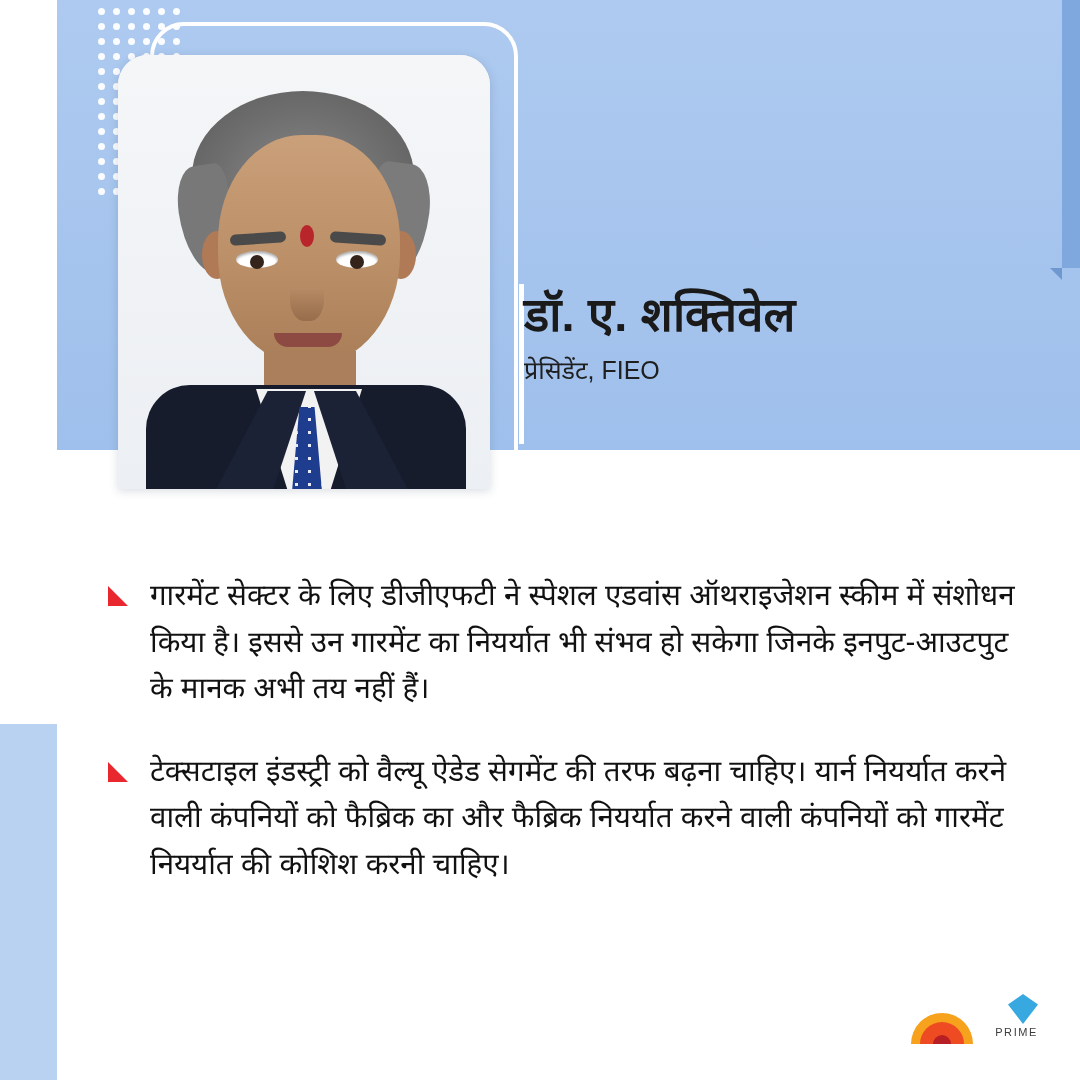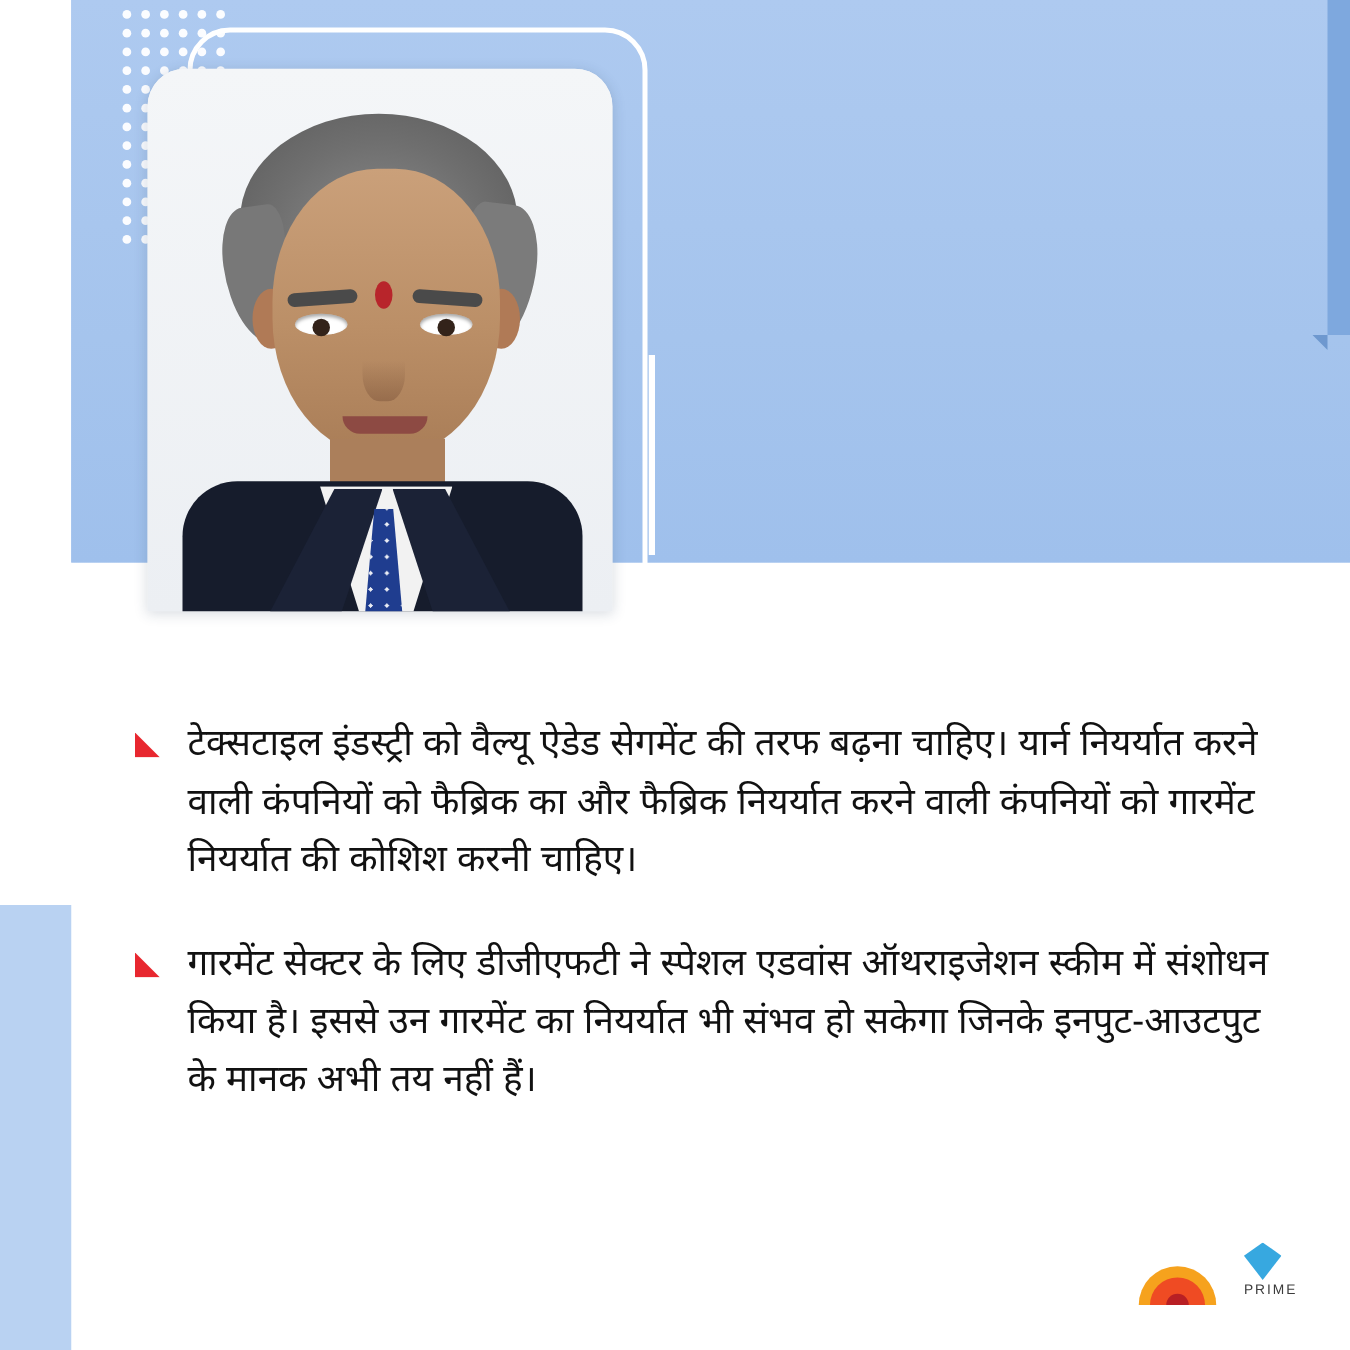--- a/index.html
+++ b/index.html
@@ -380,21 +380,21 @@
   .logo-word {
     font-size: 46px;
     font-weight: bold;
     color: #111111;
     letter-spacing: .5px;
   }
   .logo-prime {
     margin-left: 12px;
     display: flex;
     flex-direction: column;
-    align-items: flex-start;
+    align-items: flex-end;
   }
   .logo-prime .gem {
     width: 30px;
     height: 30px;
     background: #37a8e0;
     clip-path: polygon(50% 0, 100% 35%, 50% 100%, 0 35%);
   }
   .logo-prime .prime-text {
     font-size: 11px;
     color: #3c3c3c;
@@ -489,31 +489,35 @@
       <div class="p-suit"></div>
       <div class="p-shirt"></div>
       <div class="p-lapel-l"></div>
       <div class="p-lapel-r"></div>
       <div class="p-tie"></div>
       <div class="p-tie-dots"></div>
     </div>
   </div>
 
   <div class="name-rule"></div>
+  <div class="name-block">
+    <div class="person-name">डॉ. ए. शक्तिवेल</div>
+    <div class="person-role">प्रेसिडेंट, FIEO</div>
+  </div>
 
   <div class="left-block"></div>
 
   <div class="bullets">
     <div class="bullet">
       <span class="bullet-marker"></span>
-      <span class="bullet-text">टेक्सटाइल इंडस्ट्री को वैल्यू ऐडेड सेगमेंट की तरफ बढ़ना चाहिए। यार्न नियर्यात करने वाली कंपनियों को फैब्रिक का और फैब्रिक नियर्यात करने वाली कंपनियों को गारमेंट नियर्यात की कोशिश करनी चाहिए।</span>
+      <span class="bullet-text">गारमेंट सेक्टर के लिए डीजीएफटी ने स्पेशल एडवांस ऑथराइजेशन स्कीम में संशोधन किया है। इससे उन गारमेंट का नियर्यात भी संभव हो सकेगा जिनके इनपुट-आउटपुट के मानक अभी तय नहीं हैं।</span>
     </div>
     <div class="bullet">
       <span class="bullet-marker"></span>
-      <span class="bullet-text">गारमेंट सेक्टर के लिए डीजीएफटी ने स्पेशल एडवांस ऑथराइजेशन स्कीम में संशोधन किया है। इससे उन गारमेंट का नियर्यात भी संभव हो सकेगा जिनके इनपुट-आउटपुट के मानक अभी तय नहीं हैं।</span>
+      <span class="bullet-text">टेक्सटाइल इंडस्ट्री को वैल्यू ऐडेड सेगमेंट की तरफ बढ़ना चाहिए। यार्न नियर्यात करने वाली कंपनियों को फैब्रिक का और फैब्रिक नियर्यात करने वाली कंपनियों को गारमेंट नियर्यात की कोशिश करनी चाहिए।</span>
     </div>
   </div>
 
   <div class="logo">
     <div class="logo-mark">
       <div class="arc1"></div>
       <div class="arc2"></div>
       <div class="dot"></div>
     </div>
     <div class="logo-prime">

